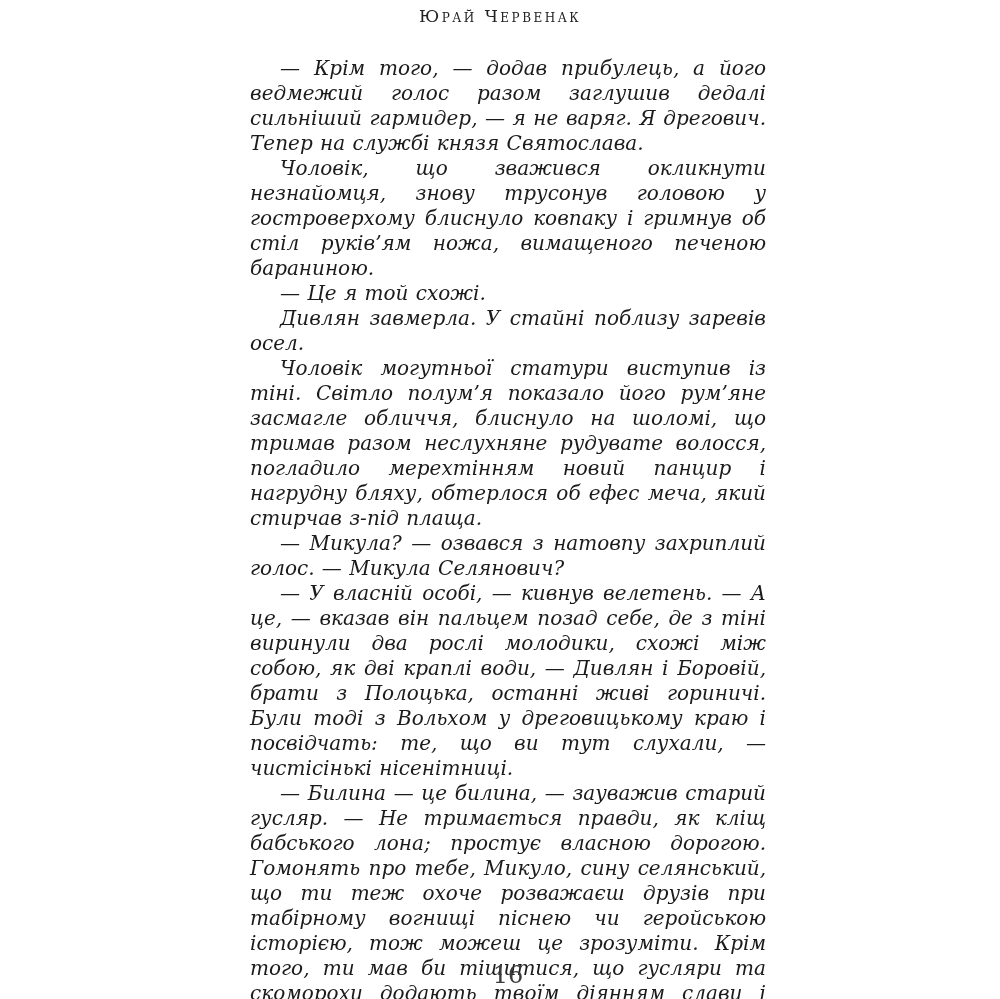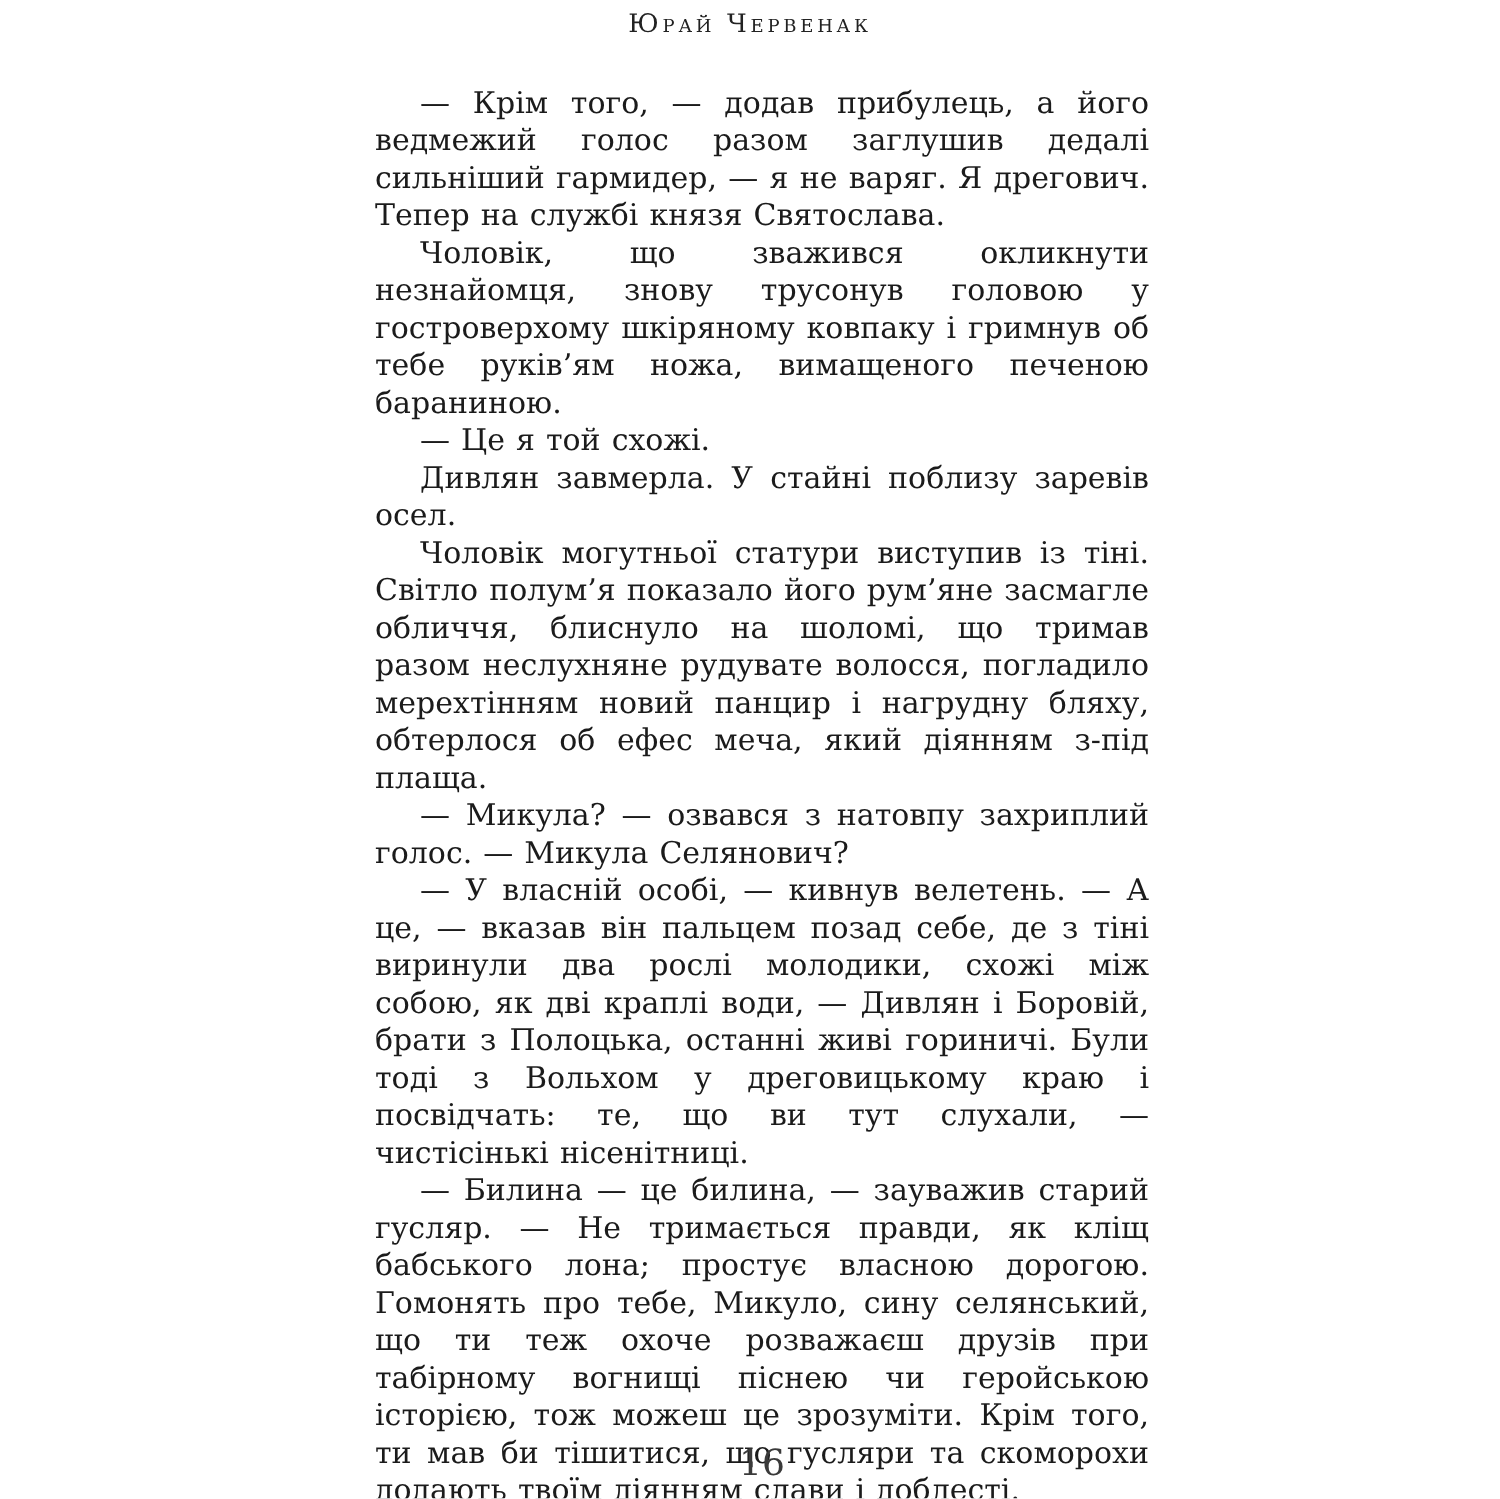--- a/index.html
+++ b/index.html
@@ -34,44 +34,45 @@
     width: 516px;
     text-align: justify;
     font-size: 20px;
     line-height: 25px;
     word-spacing: 1px;
   }
   .text-block p {
     margin: 0;
     padding: 0;
     text-indent: 30px;
+    font-style: italic;
   }
   .folio {
     position: absolute;
     top: 961px;
     left: 250px;
     width: 516px;
     text-align: center;
     font-size: 24px;
     color: #3a3a3a;
   }
 </style>
 </head>
 <body>
 
 <div class="page">
 
   <div class="running-head">Юрай Червенак</div>
 
   <div class="text-block">
     <p>— Крім того, — додав прибулець, а його ведмежий голос разом заглушив дедалі сильніший гармидер, — я не варяг. Я дрегович. Тепер на службі князя Святослава.</p>
-    <p>Чоловік, що зважився окликнути незнайомця, знову трусонув головою у гостроверхому шкіряному ковпаку і гримнув об тебе руків’ям ножа, вимащеного печеною бараниною.</p>
+    <p>Чоловік, що зважився окликнути незнайомця, знову трусонув головою у гостроверхому блиснуло ковпаку і гримнув об стіл руків’ям ножа, вимащеного печеною бараниною.</p>
     <p>— Це я той схожі.</p>
     <p>Дивлян завмерла. У стайні поблизу заревів осел.</p>
-    <p>Чоловік могутньої статури виступив із тіні. Світло полум’я показало його рум’яне засмагле обличчя, блиснуло на шоломі, що тримав разом неслухняне рудувате волосся, погладило мерехтінням новий панцир і нагрудну бляху, обтерлося об ефес меча, який діянням з-під плаща.</p>
+    <p>Чоловік могутньої статури виступив із тіні. Світло полум’я показало його рум’яне засмагле обличчя, блиснуло на шоломі, що тримав разом неслухняне рудувате волосся, погладило мерехтінням новий панцир і нагрудну бляху, обтерлося об ефес меча, який стирчав з-під плаща.</p>
     <p>— Микула? — озвався з натовпу захриплий голос. — Микула Селянович?</p>
     <p>— У власній особі, — кивнув велетень. — А це, — вказав він пальцем позад себе, де з тіні виринули два рослі молодики, схожі між собою, як дві краплі води, — Дивлян і Боровій, брати з Полоцька, останні живі гориничі. Були тоді з Вольхом у дреговицькому краю і посвідчать: те, що ви тут слухали, — чистісінькі нісенітниці.</p>
     <p>— Билина — це билина, — зауважив старий гусляр. — Не тримається правди, як кліщ бабського лона; простує власною дорогою. Гомонять про тебе, Микуло, сину селянський, що ти теж охоче розважаєш друзів при табірному вогнищі піснею чи геройською історією, тож можеш це зрозуміти. Крім того, ти мав би тішитися, що гусляри та скоморохи додають твоїм діянням слави і доблесті.</p>
 
   </div>
 
   <div class="folio">16</div>
 
 </div>
 

